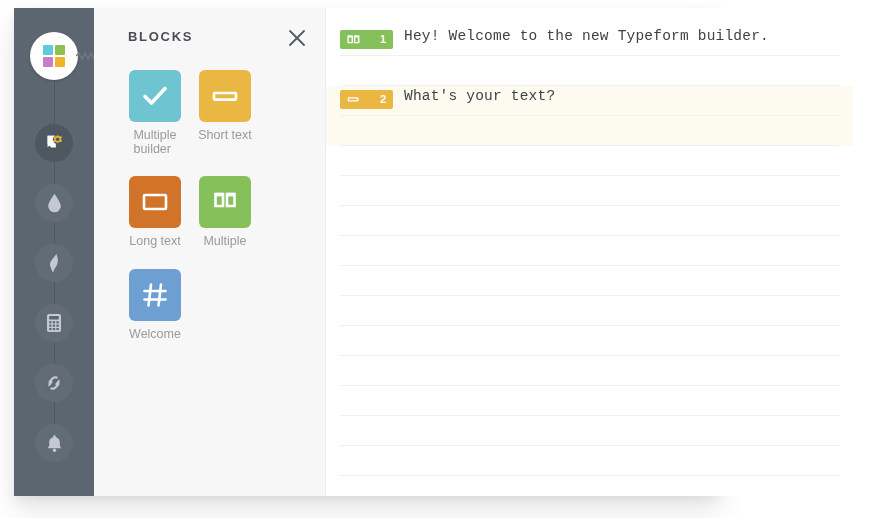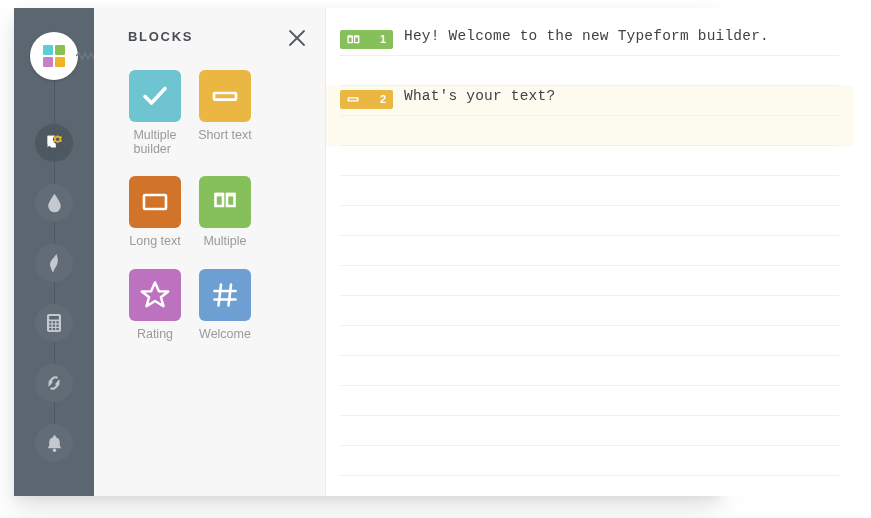--- a/index.html
+++ b/index.html
@@ -339,28 +339,20 @@
           <svg width="28" height="26" viewBox="0 0 28 26">
             <path d="M4.5 5 h7.5 v12 h-7.5 z" fill="none" stroke="#ffffff" stroke-width="2.6"></path>
             <path d="M16 5 h7.5 v12 h-7.5 z" fill="none" stroke="#ffffff" stroke-width="2.6"></path>
             <rect x="4.5" y="3.8" width="7.5" height="3.6" fill="#ffffff"></rect>
             <rect x="16" y="3.8" width="7.5" height="3.6" fill="#ffffff"></rect>
           </svg>
         </div>
         <div class="block-label">Multiple</div>
       </div>
 
-      <div class="block-cell">
-        <div class="block-tile" style="background:#bd72c0">
-          <svg width="30" height="29" viewBox="0 0 30 29">
-            <path d="M15 2.5 L18.9 11.2 L28.2 11.5 L20.9 17.2 L23.5 26.2 L15 21 L6.5 26.2 L9.1 17.2 L1.8 11.5 L11.1 11.2 z" fill="none" stroke="#ffffff" stroke-width="2.5" stroke-linejoin="round"></path>
-          </svg>
-        </div>
-        <div class="block-label">Rating</div>
-      </div>
 
 
       <div class="block-cell">
         <div class="block-tile" style="background:#6d9fd2">
           <svg width="28" height="28" viewBox="0 0 28 28">
             <line x1="10" y1="3.5" x2="7.5" y2="24.5" stroke="#ffffff" stroke-width="2.6" stroke-linecap="round"></line>
             <line x1="20" y1="3.5" x2="17.5" y2="24.5" stroke="#ffffff" stroke-width="2.6" stroke-linecap="round"></line>
             <line x1="3.5" y1="10" x2="24.5" y2="10" stroke="#ffffff" stroke-width="2.6" stroke-linecap="round"></line>
             <line x1="3.5" y1="18.5" x2="24.5" y2="18.5" stroke="#ffffff" stroke-width="2.6" stroke-linecap="round"></line>
           </svg>

